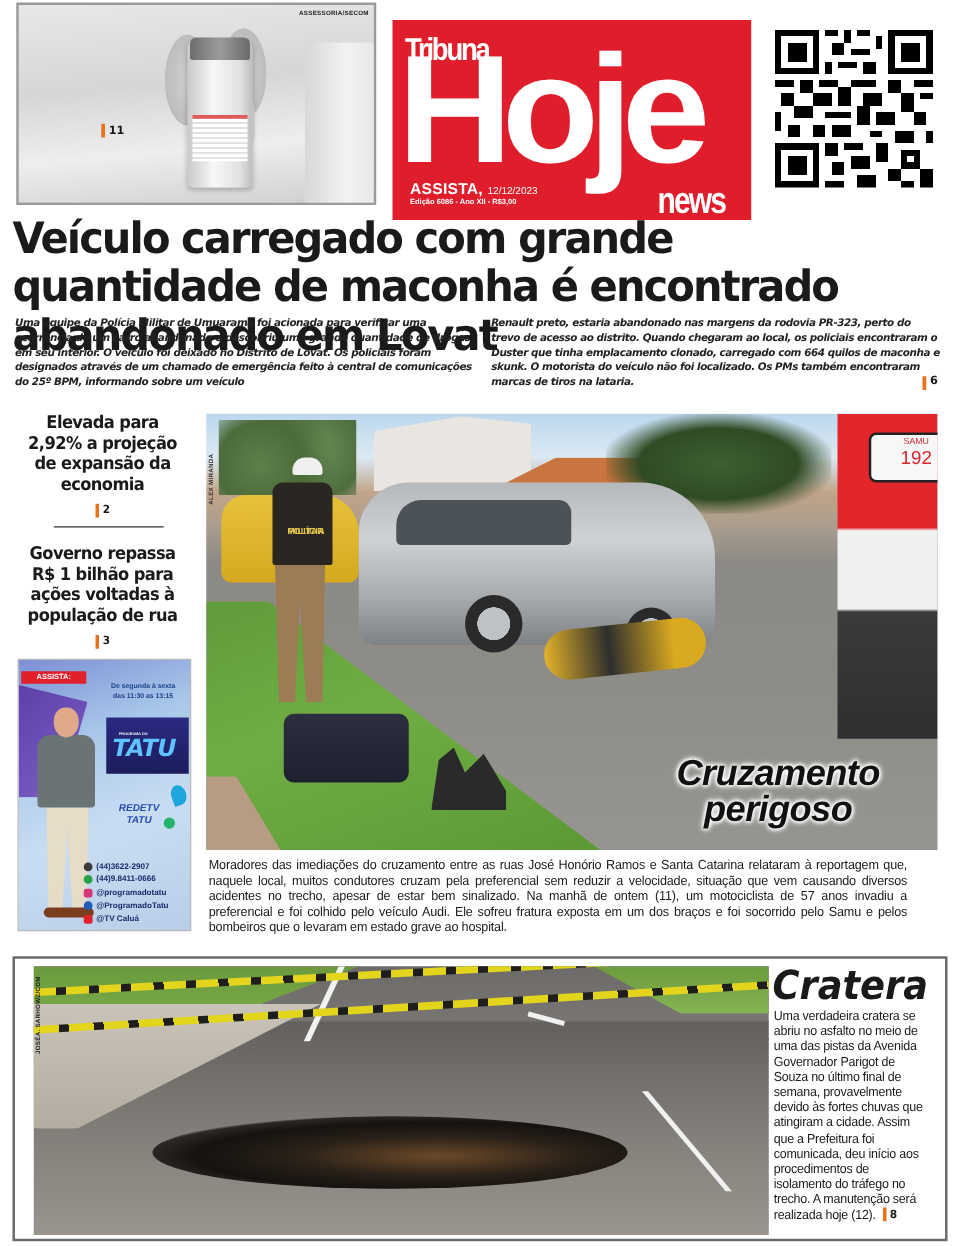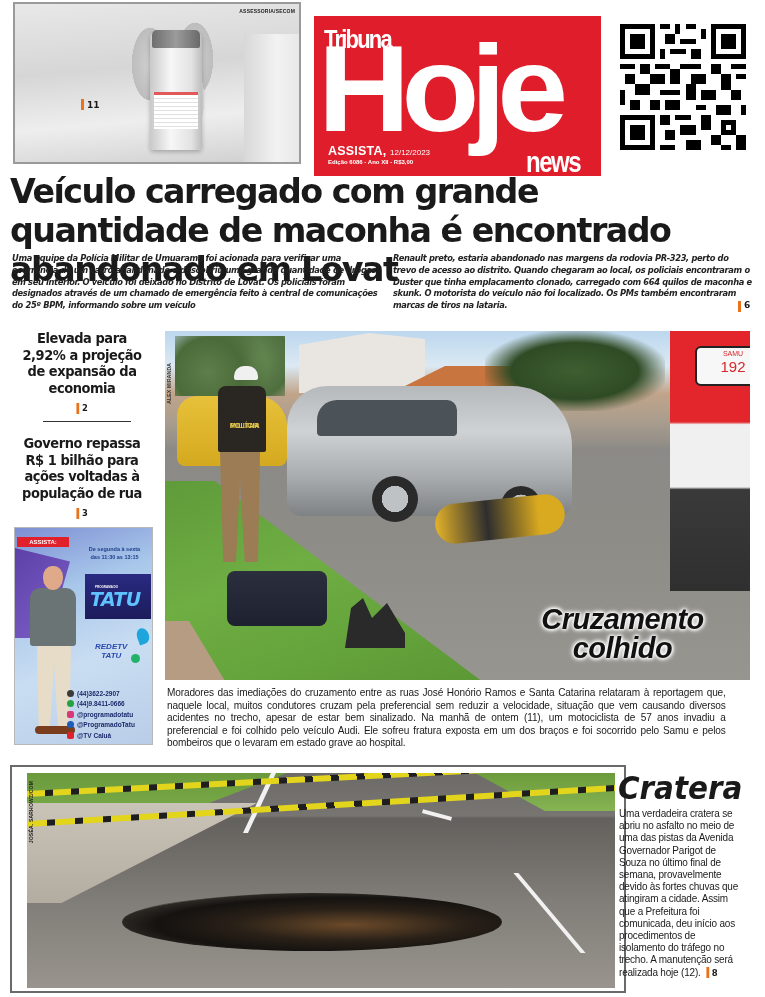--- a/index.html
+++ b/index.html
@@ -201,21 +201,21 @@
   }
 
   .photo-body {
     position: absolute; left: 167px; top: 686px; width: 582px;
     font-family: "Liberation Sans", sans-serif; font-size: 10.5px; line-height: 12.5px; color: #1a1a1a;
     text-align: justify; letter-spacing: -0.15px; transform: scaleX(0.96); transform-origin: left top;
   }
 
   
   .cratera-box {
-    position: absolute; left: 10px; top: 765px; width: 616px; height: 228px;
+    position: absolute; left: 10px; top: 765px; width: 748px; height: 228px;
     border: 2px solid #6a6a6a;
   }
   .cratera-photo {
     position: absolute; left: 15px; top: 6px; width: 588px; height: 215px; overflow: hidden;
     background: linear-gradient(180deg, #6d6b68 0%, #7d7a76 30%, #8e8a85 60%, #9a958f 100%);
   }
   .cratera-photo .grass-l { position: absolute; left: 0; top: 0; width: 260px; height: 40px; background: linear-gradient(180deg, #6a9a3c, #7aab48); clip-path: polygon(0 0, 100% 0, 60% 100%, 0 100%); }
   .cratera-photo .grass-r { position: absolute; right: 0; top: 0; width: 140px; height: 38px; background: linear-gradient(180deg, #6c9b3d, #86b453); clip-path: polygon(0 0, 100% 0, 100% 100%, 50% 100%); }
   .cratera-photo .curb { position: absolute; left: 0; top: 30px; width: 230px; height: 100px; background: linear-gradient(180deg, #c9c3b8, #b2aca1); clip-path: polygon(0 0, 100% 0, 15% 100%, 0 100%); }
   .cratera-photo .asphalt { position: absolute; left: 0; top: 0; width: 100%; height: 100%; background: linear-gradient(180deg, transparent 0%, transparent 20%, rgba(60,58,55,0.35) 21%, rgba(150,145,138,0.35) 100%); }
@@ -427,21 +427,21 @@
   </div>
   <div class="ambulance"></div>
   <div class="samu-plate">
     <div class="s">SAMU</div>
     <div class="n">192</div>
   </div>
   <span class="photo-credit">ALEX MIRANDA</span>
 </div>
 <div class="photo-caption-overlay">
   <div>Cruzamento</div>
-  <div>colhido</div>
+  <div>perigoso</div>
 </div>
 <p class="photo-body">Moradores das imediações do cruzamento entre as ruas José Honório Ramos e Santa Catarina relataram à reportagem que, naquele local, muitos condutores cruzam pela preferencial sem reduzir a velocidade, situação que vem causando diversos acidentes no trecho, apesar de estar bem sinalizado. Na manhã de ontem (11), um motociclista de 57 anos invadiu a preferencial e foi colhido pelo veículo Audi. Ele sofreu fratura exposta em um dos braços e foi socorrido pelo Samu e pelos bombeiros que o levaram em estado grave ao hospital.</p>
 
 <div class="cratera-box">
   <div class="cratera-photo">
     <div class="asphalt"></div>
     <div class="grass-l"></div>
     <div class="grass-r"></div>
     <div class="curb"></div>
     <div class="lane l1"></div>

